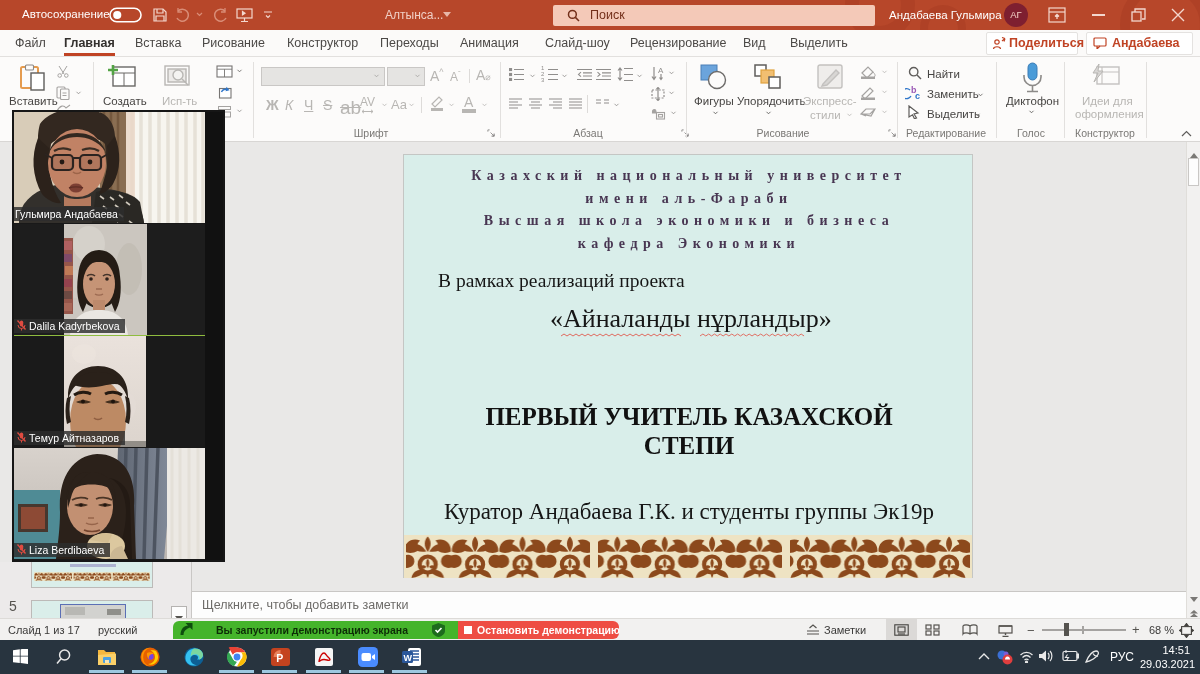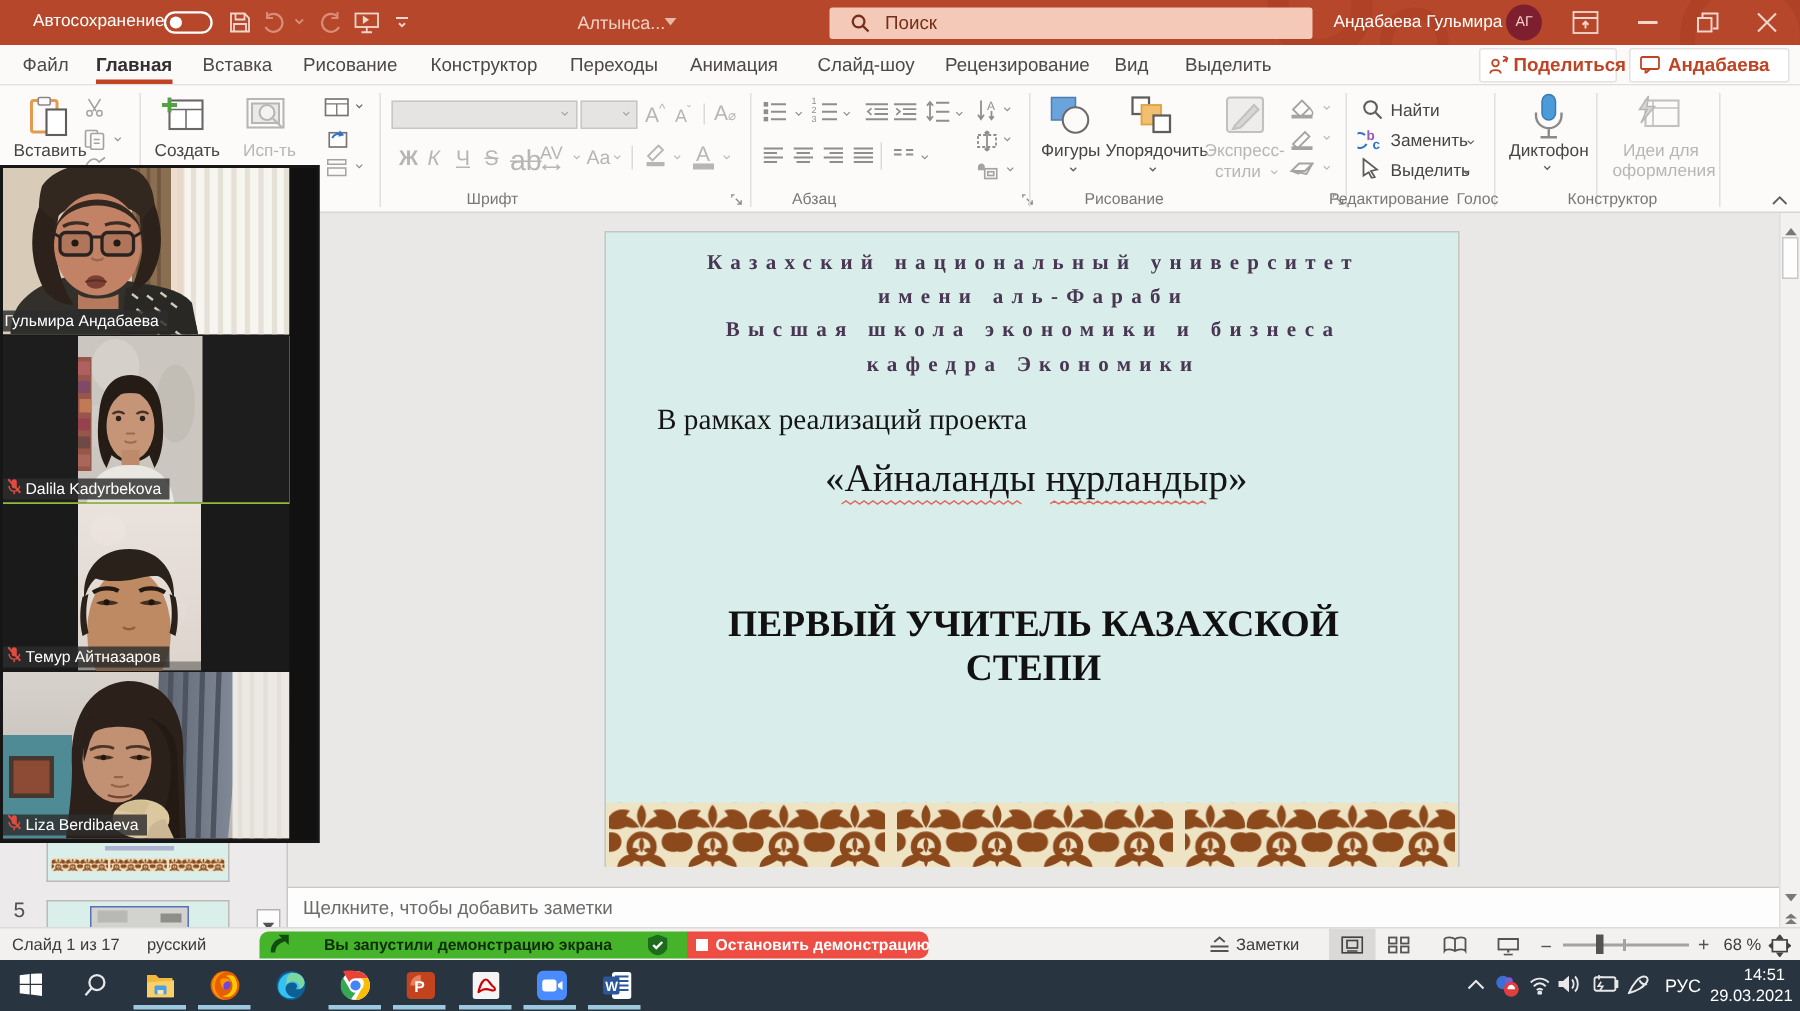--- a/index.html
+++ b/index.html
@@ -8,38 +8,38 @@
 
 #titlebar{left:0;top:0;width:1200px;height:40px;background:#b7472a;overflow:hidden}
 #titlebar .wt{color:#fff;font-size:12px}
 .deco{position:absolute;border-radius:50%;border:14px solid rgba(125,32,16,.13)}
 
 #tabs{left:0;top:30px;width:1200px;height:27px;background:#fbfaf9;border-bottom:1px solid #e2e0de}
 .tab{position:absolute;top:6px;font-size:12.5px;color:#4b4846;white-space:nowrap}
 
 #ribbon{left:0;top:57px;width:1200px;height:85px;background:#fcfbfa;border-bottom:1px solid #d8d6d4}
 .sep{position:absolute;top:5px;width:1px;height:76px;background:#e2e0de}
-.glabel{position:absolute;top:70px;font-size:10.5px;color:#7a7875;width:120px;text-align:left;white-space:nowrap}
+.glabel{position:absolute;top:70px;font-size:10.5px;color:#7a7875;width:120px;text-align:center;white-space:nowrap}
 .gi{position:absolute;color:#8c8a88;font-size:11.5px;white-space:nowrap}
 .gr{color:#b8b6b3}
 .chev{position:absolute;width:7px;height:4px}
 .launch{position:absolute;width:8px;height:8px}
 
 #canvas{left:192px;top:142px;width:994px;height:449px;background:#e9e8e7}
 #slide{position:absolute;left:211px;top:12px;width:570px;height:424px;background:#d9eeea;border:1px solid #c4c6c4}
 #scroll{left:1186px;top:142px;width:14px;height:476px;background:#f2f1f0;border-left:1px solid #e0deda}
 
 #notes{left:192px;top:591px;width:994px;height:27px;background:#fdfdfd;border-top:1px solid #c9c7c5;color:#6d6b68;font-size:12.5px}
 
 #status{left:0;top:618px;width:1200px;height:22px;background:#f2f1f0;border-top:1px solid #dddbd8;font-size:11px;color:#3b3a39}
 
 #taskbar{left:0;top:640px;width:1200px;height:34px;background:#28343f}
 .tbar{position:absolute;top:30px;height:3px;background:#9dc8e0}
 
-#webcam{left:0;top:110px;width:213px;height:452px;background:#111;border:2px solid #161616}
+#webcam{left:12px;top:110px;width:213px;height:452px;background:#111;border:2px solid #161616}
 .feed{position:absolute;left:0;width:191px;height:112px;overflow:hidden;background:#191919}
 .vlabel{position:absolute;left:0;bottom:3px;height:14px;background:rgba(45,45,45,.82);color:#fff;font-size:10.5px;line-height:14px;padding:0 6px 0 3px;white-space:nowrap}
 .mic{display:inline-block;vertical-align:-1px;margin-right:3px}
 
 #thumbs{left:0;top:562px;width:192px;height:56px;background:#eceaea;border-right:1px solid #c9c7c5}
 
 .serif{font-family:"Liberation Serif",serif}
 </style></head>
 <body>
 
@@ -423,20 +423,21 @@
     <div class="abs serif" style="left:0;top:10px;width:570px;text-align:center;font-size:14px;font-weight:bold;color:#483652;letter-spacing:5.5px;line-height:22.5px">Казахский национальный университет<br>имени аль-Фараби<br>Высшая школа экономики и бизнеса<br>кафедра Экономики</div>
     <div class="abs serif" style="left:34px;top:115px;font-size:19.5px;color:#161616">В рамках реализаций проекта</div>
     <div class="abs serif" style="left:146px;top:149px;font-size:26px;color:#161616">«Айналанды <span class="sq">нұрландыр</span>»</div>
     <svg class="abs" style="left:156px;top:178px" width="127" height="4" viewBox="0 0 125 4" fill="none" stroke="#e06a5f" stroke-width="1">
         <path d="M0 3 l3-2 3 2 3-2 3 2 3-2 3 2 3-2 3 2 3-2 3 2 3-2 3 2 3-2 3 2 3-2 3 2 3-2 3 2 3-2 3 2 3-2 3 2 3-2 3 2 3-2 3 2 3-2 3 2 3-2 3 2 3-2 3 2 3-2 3 2 3-2 3 2 3-2 3 2 3-2 3 2"></path>
       </svg>
     <svg class="abs" style="left:296px;top:178px" width="106" height="4" viewBox="0 0 110 4" fill="none" stroke="#e06a5f" stroke-width="1">
         <path d="M0 3 l3-2 3 2 3-2 3 2 3-2 3 2 3-2 3 2 3-2 3 2 3-2 3 2 3-2 3 2 3-2 3 2 3-2 3 2 3-2 3 2 3-2 3 2 3-2 3 2 3-2 3 2 3-2 3 2 3-2 3 2 3-2 3 2 3-2 3 2 3-2 3 2"></path>
       </svg>
     <div class="abs serif" style="left:0;top:247px;width:570px;text-align:center;font-size:25px;font-weight:bold;color:#111;line-height:29px">ПЕРВЫЙ УЧИТЕЛЬ КАЗАХСКОЙ<br>СТЕПИ</div>
+    <div class="abs serif" style="left:0;top:344px;width:570px;text-align:center;font-size:23px;color:#161616">Куратор Андабаева Г.К. и студенты группы Эк19р</div>
     <svg class="abs" style="left:0px;top:380px" width="568" height="43" viewBox="0 0 568 43">
       <rect width="568" height="43" fill="#eee3c3"></rect>
       <defs>
       <g id="orn" fill="#8c491c">
         <path d="M0.5 16.5 C0 7 8 2.5 16 5.5 C13 8.5 12 12 13.5 16 C9.5 18.5 3.5 18.5 0.5 16.5 Z"></path>
         <path d="M46.9 16.5 C47.4 7 39.4 2.5 31.4 5.5 C34.4 8.5 35.4 12 33.9 16 C37.9 18.5 43.9 18.5 46.9 16.5 Z"></path>
         <path d="M23.7 1.5 C20 5.5 19.5 11 23.7 17 C27.9 11 27.4 5.5 23.7 1.5 Z"></path>
         <path d="M22.2 16.5 C16.5 7.5 9.5 7.5 6 11.5 C10.5 16 16.5 17.5 22.2 16.5 Z"></path>
         <path d="M25.2 16.5 C30.9 7.5 37.9 7.5 41.4 11.5 C36.9 16 30.9 17.5 25.2 16.5 Z"></path>
         <circle cx="23.7" cy="29.5" r="8" fill="none" stroke="#8c491c" stroke-width="4.2"></circle>

